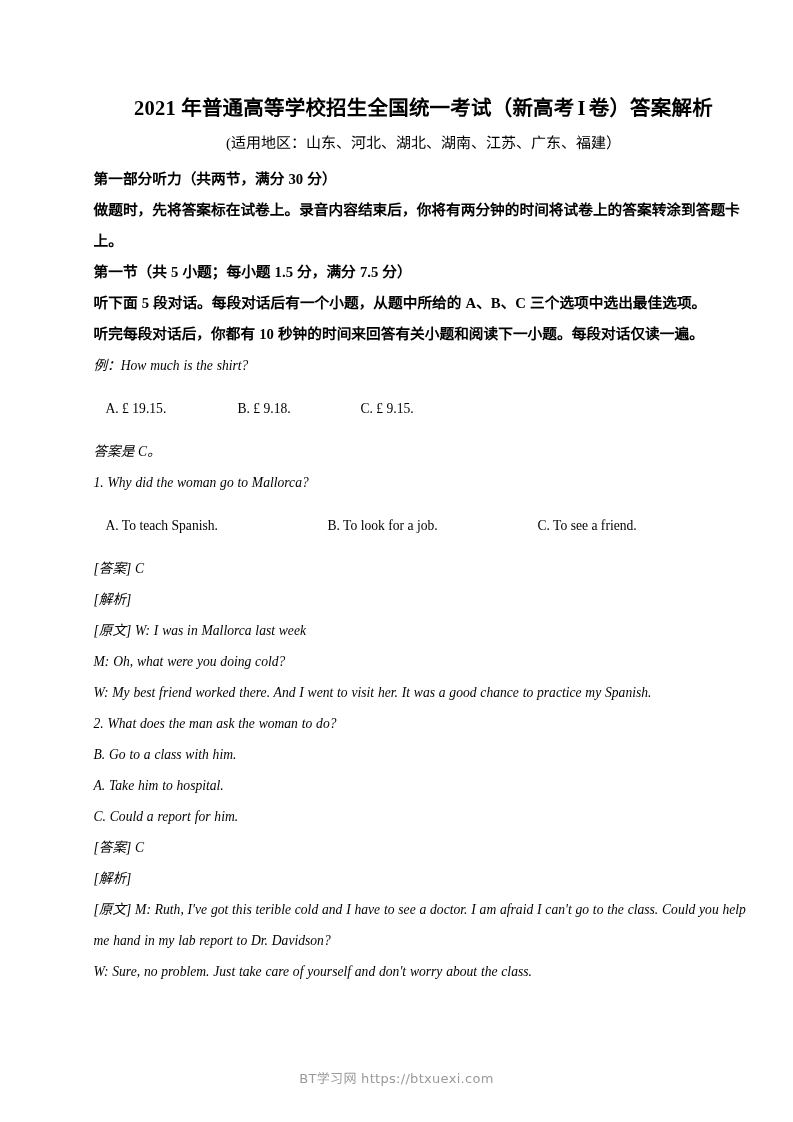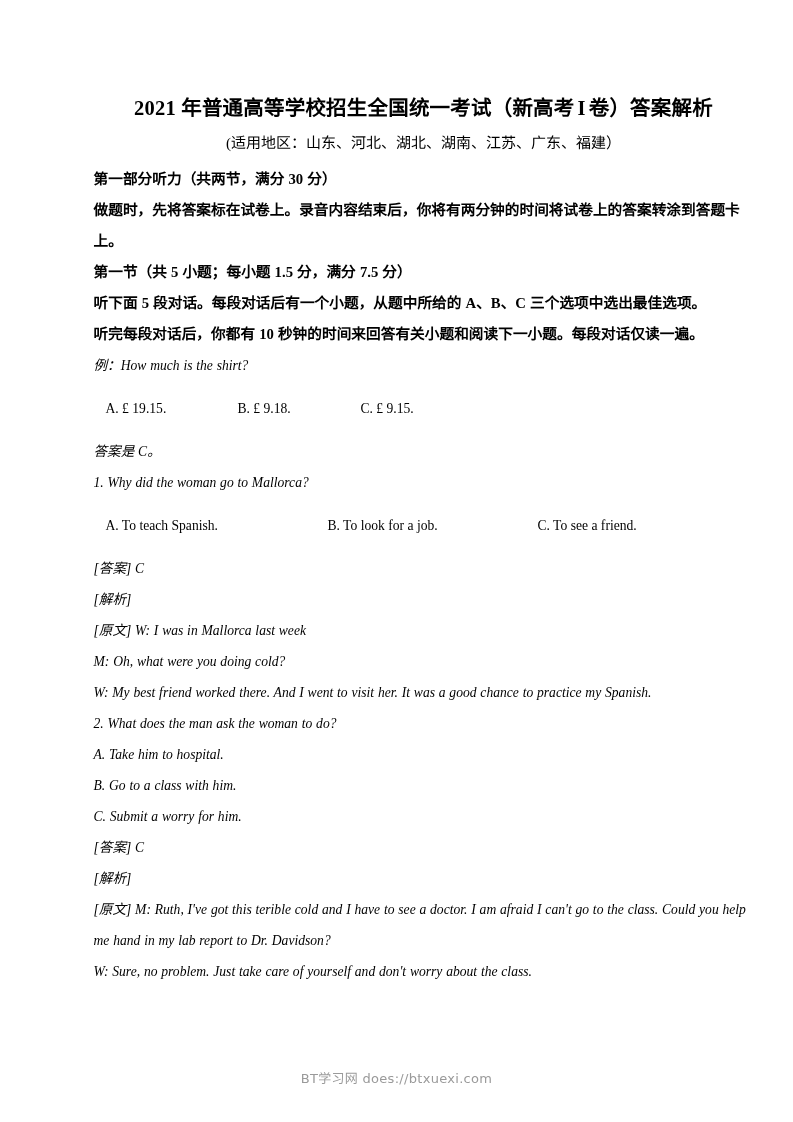--- a/index.html
+++ b/index.html
@@ -142,25 +142,25 @@
       <span class="ob">B. To look for a job.</span>
       <span class="oc">C. To see a friend.</span>
     </div>
     <p class="p small">[答案] C</p>
     <p class="p small">[解析]</p>
     <p class="p small">[原文] W: I was in Mallorca last week</p>
     <p class="p small">M: Oh, what were you doing cold?</p>
     <p class="p small">W: My best friend worked there. And I went to visit her. It was a good chance to practice my Spanish.</p>
 
     <p class="p small">2. What does the man ask the woman to do?</p>
+    <p class="p small">B. Go to a class with him.</p>
     <p class="p small">A. Take him to hospital.</p>
-    <p class="p small">B. Go to a class with him.</p>
-    <p class="p small">C. Submit a worry for him.</p>
+    <p class="p small">C. Could a report for him.</p>
     <p class="p small">[答案] C</p>
     <p class="p small">[解析]</p>
     <p class="p small wrap">[原文] M: Ruth, I've got this terible cold and I have to see a doctor. I am afraid I can't go to the class. Could you help me hand in my lab report to Dr. Davidson?</p>
     <p class="p small">W: Sure, no problem. Just take care of yourself and don't worry about the class.</p>
 
   </div>
 
-  <div class="footer">BT学习网 does://btxuexi.com</div>
+  <div class="footer">BT学习网 https://btxuexi.com</div>
 
 </div>
 
 </body></html>

